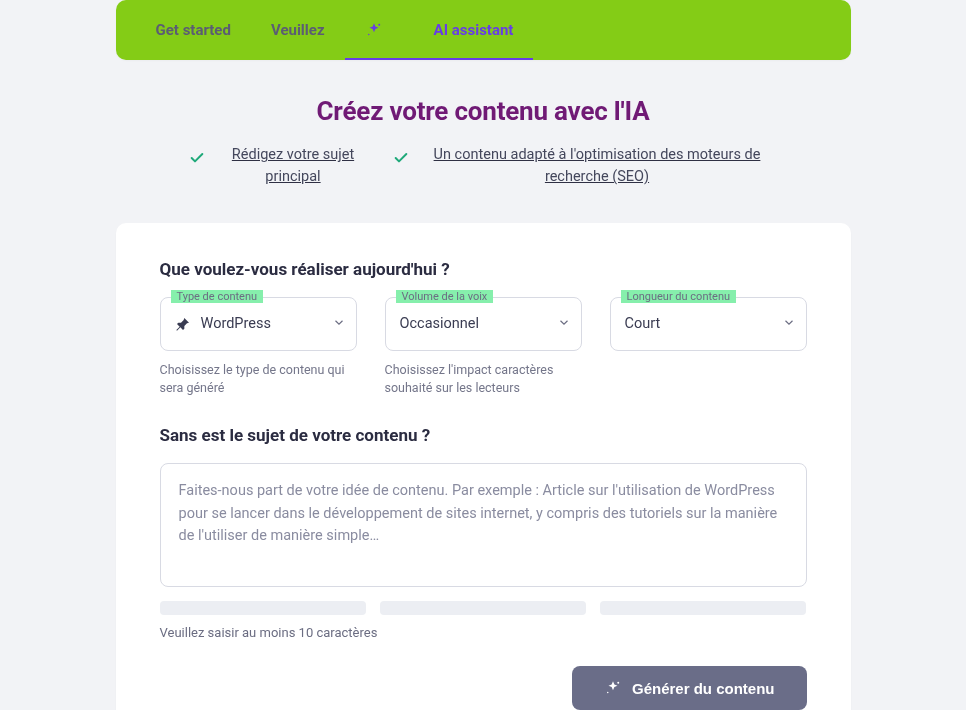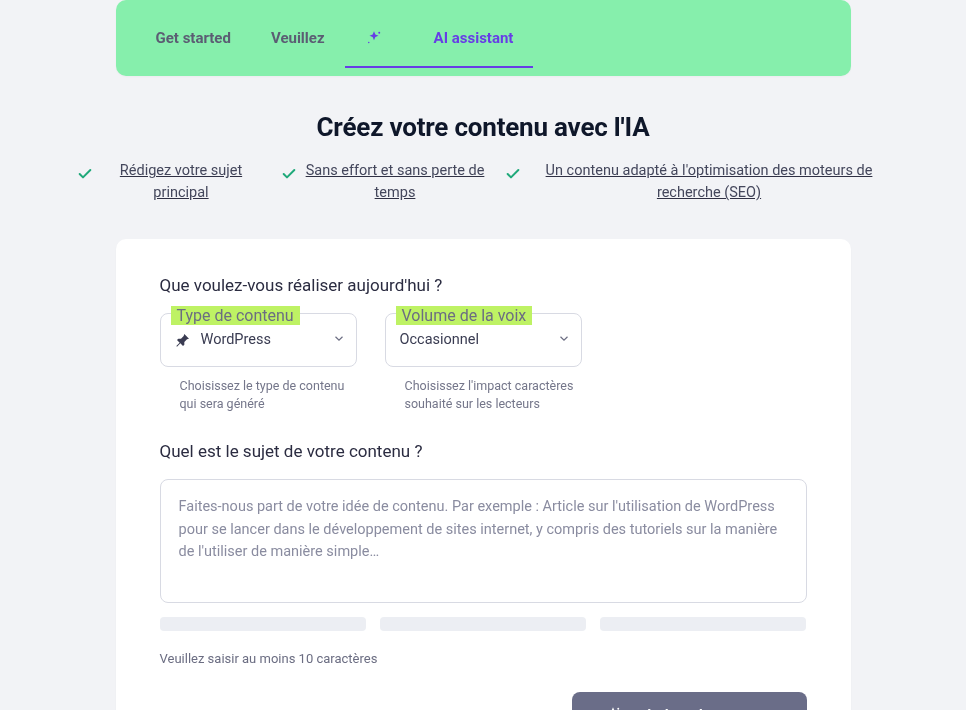--- a/index.html
+++ b/index.html
@@ -9,28 +9,28 @@
     color: #2f3044;
     width: 966px;
     height: 710px;
     overflow: hidden;
   }
   .page {
     padding: 0 40px;
   }
   
   .tabs-card {
-    background: #86efac;
+    background: #84cc16;
     border-radius: 10px;
     margin: 0 auto;
     max-width: 735px;
     display: flex;
     align-items: center;
     padding: 0 20px;
-    height: 76px;
+    height: 60px;
     box-shadow: 0 1px 2px rgba(0,0,0,0.03);
   }
   .tab {
     display: flex;
     align-items: center;
     padding: 0 20px;
     height: 60px;
     font-size: 15px;
     font-weight: 700;
     color: #5b5d73;
@@ -54,21 +54,21 @@
   }
   
   .hero {
     text-align: center;
     margin-top: 36px;
   }
   .hero h1 {
     font-size: 26px;
     font-weight: 700;
     letter-spacing: -0.2px;
-    color: #0f172a;
+    color: #701a75;
   }
   .benefits {
     display: flex;
     justify-content: center;
     gap: 20px;
     margin-top: 18px;
     flex-wrap: nowrap;
     text-decoration: underline;
   }
   .benefit {
@@ -95,21 +95,21 @@
   .form-card {
     background: #fff;
     border-radius: 10px;
     max-width: 735px;
     margin: 34px auto 0;
     padding: 36px 44px 40px;
     box-shadow: 0 1px 2px rgba(0,0,0,0.03);
   }
   .section-title {
     font-size: 17px;
-    font-weight: 400;
+    font-weight: 700;
     color: #2b2c41;
     margin-bottom: 18px;
   }
   .controls-row {
     display: flex;
     gap: 28px;
     margin-bottom: 28px;
   }
   .control {
     flex: 1;
@@ -124,23 +124,23 @@
     display: flex;
     align-items: center;
     padding: 0 36px 0 14px;
     cursor: pointer;
     background: #fff;
   }
   .select-wrap .float-label {
     position: absolute;
     top: -8px;
     left: 10px;
-    background: #bef264;
+    background: #86efac;
     padding: 0 6px;
-    font-size: 16px;
+    font-size: 11px;
     color: #6b6d82;
   }
   .select-wrap .value {
     font-size: 14.5px;
     color: #3a3c52;
   }
   .select-wrap .pin-icon {
     margin-right: 10px;
     color: #3a3c52;
     display: inline-flex;
@@ -150,21 +150,20 @@
     right: 10px;
     top: 50%;
     transform: translateY(-50%);
     color: #6b6d82;
   }
   .help {
     font-size: 12.5px;
     color: #74768a;
     margin-top: 10px;
     line-height: 1.45;
-    margin-left: 20px;
   }
   .textarea-wrap {
     border: 1px solid #d8dae3;
     border-radius: 8px;
     background: #fff;
     min-height: 118px;
     padding: 16px 18px;
   }
   .textarea-wrap textarea {
     width: 100%;
@@ -186,21 +185,21 @@
     gap: 14px;
     margin-top: 14px;
   }
   .skeleton {
     flex: 1;
     height: 14px;
     background: #eceef3;
     border-radius: 4px;
   }
   .hint {
-    margin-top: 20px;
+    margin-top: 10px;
     font-size: 13px;
     color: #6b6d82;
   }
   .footer-row {
     display: flex;
     justify-content: flex-end;
     margin-top: 26px;
   }
   .btn-primary {
     display: inline-flex;
@@ -244,28 +243,20 @@
   <div class="hero">
     <h1>Créez votre contenu avec l'IA</h1>
     <div class="benefits">
       <div class="benefit b0">
         <span class="check">
           <svg width="16" height="16" viewBox="0 0 24 24" fill="none" stroke="currentColor" stroke-width="3" stroke-linecap="round" stroke-linejoin="round">
               <polyline points="20 6 9 17 4 12"></polyline>
             </svg>
         </span>
         <span class="txt">Rédigez votre sujet principal</span>
-      </div>
-      <div class="benefit b1">
-        <span class="check">
-          <svg width="16" height="16" viewBox="0 0 24 24" fill="none" stroke="currentColor" stroke-width="3" stroke-linecap="round" stroke-linejoin="round">
-              <polyline points="20 6 9 17 4 12"></polyline>
-            </svg>
-        </span>
-        <span class="txt">Sans effort et sans perte de temps</span>
       </div>
       <div class="benefit b2">
         <span class="check">
           <svg width="16" height="16" viewBox="0 0 24 24" fill="none" stroke="currentColor" stroke-width="3" stroke-linecap="round" stroke-linejoin="round">
               <polyline points="20 6 9 17 4 12"></polyline>
             </svg>
         </span>
         <span class="txt">Un contenu adapté à l'optimisation des moteurs de recherche (SEO)</span>
       </div>
     </div>
@@ -302,25 +293,34 @@
           <span class="caret">
             <svg width="14" height="14" viewBox="0 0 24 24" fill="none" stroke="currentColor" stroke-width="2">
                 <polyline points="6 9 12 15 18 9"></polyline>
               </svg>
           </span>
         </div>
         <div class="help">Choisissez l'impact caractères souhaité sur les lecteurs</div>
       </div>
 
       <div class="control">
-      </div>
-
-    </div>
-
-    <div class="section-title">Quel est le sujet de votre contenu ?</div>
+        <div class="select-wrap">
+          <span class="float-label">Longueur du contenu</span>
+          <span class="value">Court</span>
+          <span class="caret">
+            <svg width="14" height="14" viewBox="0 0 24 24" fill="none" stroke="currentColor" stroke-width="2">
+                <polyline points="6 9 12 15 18 9"></polyline>
+              </svg>
+          </span>
+        </div>
+      </div>
+
+    </div>
+
+    <div class="section-title">Sans est le sujet de votre contenu ?</div>
 
     <div class="textarea-wrap">
       <textarea placeholder="Faites-nous part de votre idée de contenu. Par exemple : Article sur l'utilisation de WordPress pour se lancer dans le développement de sites internet, y compris des tutoriels sur la manière de l'utiliser de manière simple…" style=""></textarea>
     </div>
 
     <div class="skeletons">
       <div class="skeleton"></div>
       <div class="skeleton"></div>
       <div class="skeleton"></div>
     </div>

